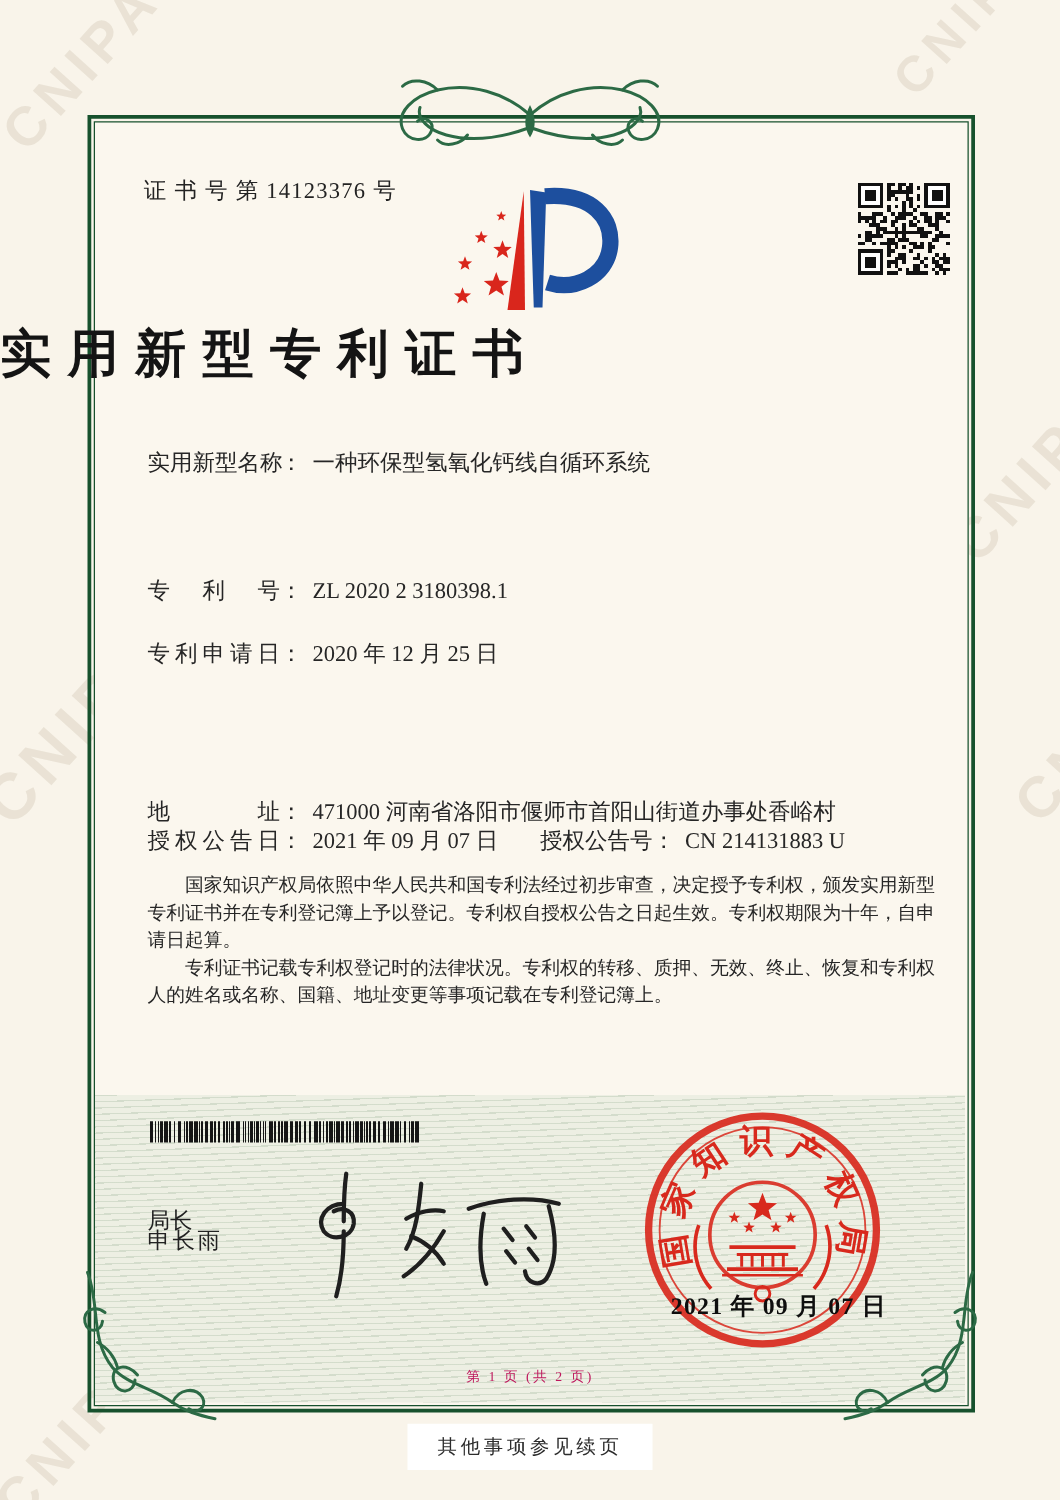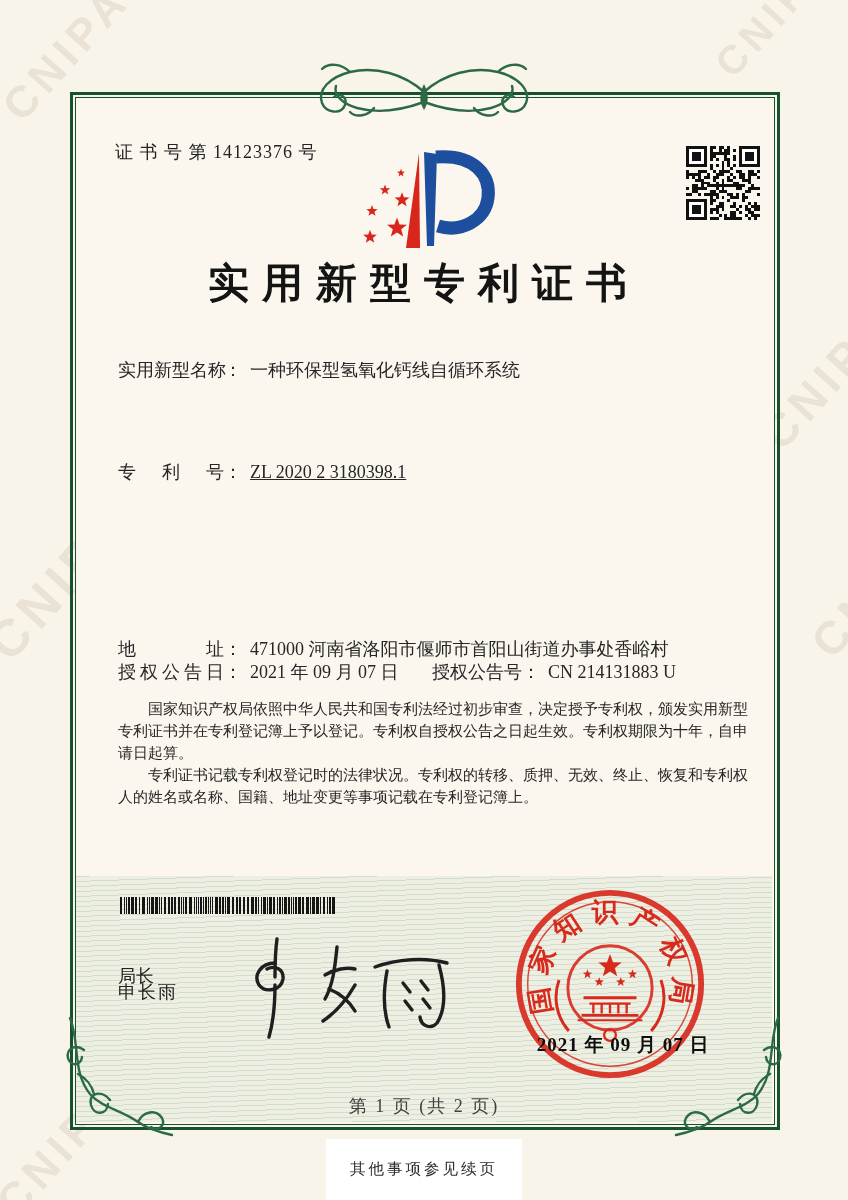--- a/index.html
+++ b/index.html
@@ -19,42 +19,42 @@
   
   .band{position:absolute;left:76px;top:876px;width:696px;height:246px;z-index:3;
         background:repeating-linear-gradient(178deg,rgba(110,145,110,0.20) 0 1px,rgba(0,0,0,0) 1px 5px),#edefe3;}
 
   .content{position:absolute;inset:0;z-index:5;}
 
   .cert-no{position:absolute;left:115px;top:140px;font-size:18px;letter-spacing:1px;color:#232323;}
   .logo{position:absolute;left:344px;top:140px;}
   .qr{position:absolute;left:686px;top:146px;width:74px;height:74px;}
 
-  .title{position:absolute;left:0;top:256px;width:100%;text-align:center;
+  .title{position:absolute;left:0;top:256px;width:100%;
          font-size:41px;font-weight:700;letter-spacing:13px;color:#141414;}
 
   .row{position:absolute;left:118px;font-size:18px;color:#262626;white-space:nowrap;}
   .flabel{display:inline-block;width:106px;text-align:justify;text-align-last:justify;}
   .colon{display:inline-block;margin:0 8px 0 0;}
 
   .paras{position:absolute;left:118px;top:698px;width:630px;font-size:15px;
          line-height:22px;text-align:justify;color:#262626;}
   .paras p{margin:0;text-indent:2em;}
 
   .barcode{position:absolute;left:120px;top:897px;}
   .director-title{position:absolute;left:118px;top:964px;font-size:18px;}
   .director-name{position:absolute;left:118px;top:980px;font-size:18px;letter-spacing:2px;}
   .signature{position:absolute;left:225px;top:933px;}
   .seal{position:absolute;left:512px;top:886px;}
   .seal-date{position:absolute;left:520px;top:1032px;width:206px;text-align:center;
              font-size:19px;letter-spacing:1px;color:#0e0e0e;font-weight:600;}
   .page-indicator{position:absolute;left:0;top:1094px;width:100%;text-align:center;
-                  font-size:18px;letter-spacing:2px;color:#404040;}
+                  font-size:11px;letter-spacing:2px;color:#be185d;}
   .footer-note{position:absolute;left:50%;top:1139px;transform:translateX(-50%);
-               background:#ffffff;padding:20px 24px;font-size:15.5px;letter-spacing:3px;color:#2c2c2c;}
+               background:#ffffff;padding:8px 24px;font-size:15.5px;letter-spacing:3px;color:#2c2c2c;}
   .ornament{position:absolute;z-index:4;}
 </style>
 </head>
 <body>
 
 <div class="page">
 
   <svg width="0" height="0" style="position:absolute">
     <defs>
       <path id="star" d="M0,-10 L2.47,-3.40 L9.51,-3.09 L3.99,1.30 L5.88,8.09 L0,4.2 L-5.88,8.09 L-3.99,1.30 L-9.51,-3.09 L-2.47,-3.40 Z"></path>
@@ -346,22 +346,25 @@
         <rect x="0" y="18" width="7" height="7" fill="#111"></rect>
         <rect x="1" y="19" width="5" height="5" fill="#fff"></rect>
         <rect x="2" y="20" width="3" height="3" fill="#111"></rect>
       </svg>
 
     <div class="title">实用新型专利证书</div>
 
     <div class="row" style="top:358px;">
       <span class="flabel">实用新型名称</span><span class="colon">：</span><span>一种环保型氢氧化钙线自循环系统</span>
     </div>
-    <div class="row" style="top:460px;text-decoration:underline;">
+    <div class="row" style="top:460px;">
       <span class="flabel">专利号</span><span class="colon">：</span><span>ZL 2020 2 3180398.1</span>
+    </div>
+    <div class="row" style="top:511px;">
+      <span class="flabel">专利申请日</span><span class="colon">：</span><span>2020 年 12 月 25 日</span>
     </div>
     <div class="row" style="top:613px;margin-top:24px;">
       <span class="flabel">地址</span><span class="colon">：</span><span>471000 河南省洛阳市偃师市首阳山街道办事处香峪村</span>
     </div>
     <div class="row" style="top:660px;">
       <span class="flabel">授权公告日</span><span class="colon">：</span><span>2021 年 09 月 07 日</span>
     </div>
     <div class="row" style="left:432px;top:660px;">
       <span>授权公告号</span><span class="colon">：</span><span>CN 214131883 U</span>
     </div>

